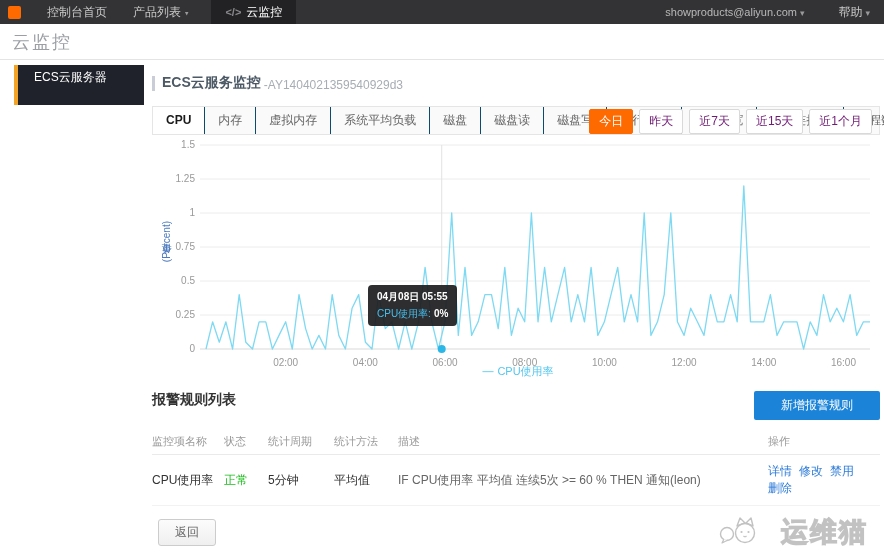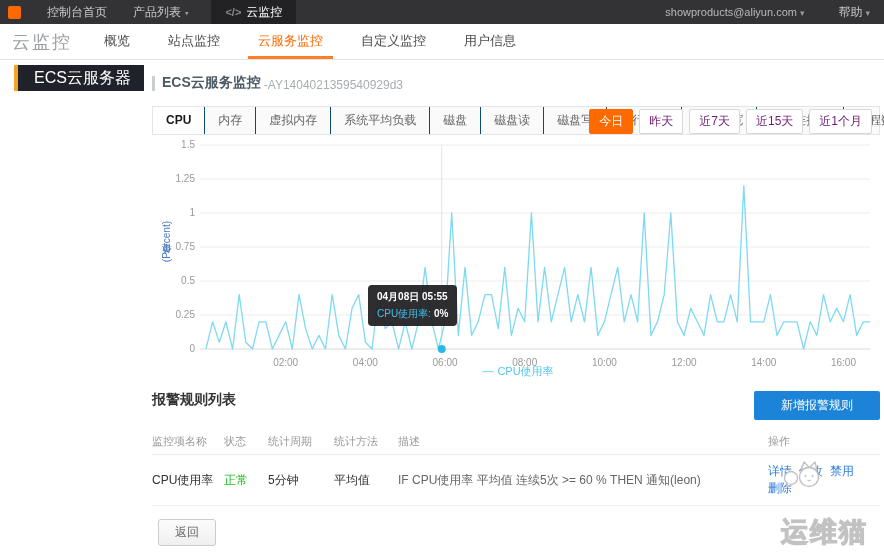--- a/index.html
+++ b/index.html
@@ -19,21 +19,21 @@
 
   
   .subnav { display:flex; align-items:stretch; height:36px; border-bottom:1px solid #e4e4e4; background:#fff; }
   .brand { font-size:18px; color:#9b9ea3; letter-spacing:2px; line-height:36px; margin-left:12px; width:82px; }
   .subnav-tabs { display:flex; }
   .subnav-tab { line-height:34px; padding:0 10px; margin-right:18px; font-size:13px; color:#4a4a4a; cursor:pointer; border-bottom:3px solid transparent; }
   .subnav-tab.active { color:#ff6a00; border-bottom-color:#ff7f2a; }
 
   
   .sidebar { position:absolute; left:0; top:61px; width:150px; bottom:0; background:#fff; }
-  .side-item { margin:4px 6px 0 14px; height:26px; line-height:25px; background:#1f222a; border-left:4px solid #f3a325; color:#fff; font-size:16px; padding-left:16px; cursor:pointer; }
+  .side-item { margin:4px 6px 0 14px; height:40px; line-height:25px; background:#1f222a; border-left:4px solid #f3a325; color:#fff; font-size:12px; padding-left:16px; cursor:pointer; }
 
   
   .main { position:absolute; left:150px; top:61px; right:0; bottom:0; }
   .title-row { display:flex; align-items:center; margin:13px 0 0 2px; }
   .title-bar { width:3px; height:15px; background:#c9ced6; margin-right:7px; }
   .page-title { font-size:14px; font-weight:bold; color:#4d5a66; }
   .instance-id { font-size:12px; color:#a7adb3; margin-left:3px; padding-top:3px; }
 
   .range-row { position:absolute; top:48px; right:12px; display:flex; gap:6px; }
   .range-btn { font-size:12px; padding:3px 9px; border:1px solid #d9d9d9; border-radius:2px; background:#fff; color:#701a75; cursor:pointer; }
@@ -67,21 +67,21 @@
   .t-body { padding:8px 0; color:#333; border-bottom:1px solid #f2f2f2; }
   .c1 { width:72px; } .c2 { width:44px; } .c3 { width:66px; } .c4 { width:64px; }
   .c5 { flex:1; color:#666; } .t-head .c5 { color:#999; }
   .c6 { width:112px; }
   .status-ok { color:#1fbe20; }
   .action-link { color:#2e7cd9; margin-right:7px; cursor:pointer; white-space:nowrap; }
 
   .back-btn { margin:13px 0 0 6px; font-size:12px; color:#666; padding:4px 16px; border:1px solid #ccc; border-radius:3px; background:linear-gradient(#fcfcfc,#efefef); cursor:pointer; }
 
   
-  .watermark { position:absolute; right:16px; bottom:10px; display:flex; align-items:flex-start; gap:20px; pointer-events:none;flex-direction:column; }
+  .watermark { position:absolute; right:16px; bottom:10px; display:flex; align-items:flex-start; gap:20px; pointer-events:none; }
   .wm-text { font-size:27px; font-weight:bold; color:#fff; -webkit-text-stroke:1.2px #c2c2c2; text-shadow:0 0 1px #d5d5d5; letter-spacing:2px; }
 </style>
 </head>
 <body>
 
 <div class="page">
 
   <div class="topnav">
     <div class="logo-sq"></div>
     <span class="topnav-item">控制台首页</span>
@@ -96,27 +96,20 @@
     <span class="topnav-account">
       <span>showproducts@aliyun.com</span><span class="caret">▾</span>
     </span>
     <span class="topnav-help">
       <span>帮助</span><span class="caret">▾</span>
     </span>
   </div>
 
   <div class="subnav">
     <div class="brand">云监控</div>
-    <div class="subnav-tabs">
-      <div class="subnav-tab">概览</div>
-      <div class="subnav-tab">站点监控</div>
-      <div class="subnav-tab active">云服务监控</div>
-      <div class="subnav-tab">自定义监控</div>
-      <div class="subnav-tab">用户信息</div>
-    </div>
   </div>
 
   <div class="sidebar">
     <div class="side-item">ECS云服务器</div>
   </div>
 
   <div class="main">
     <div class="title-row">
       <div class="title-bar"></div>
       <span class="page-title">ECS云服务监控</span>

